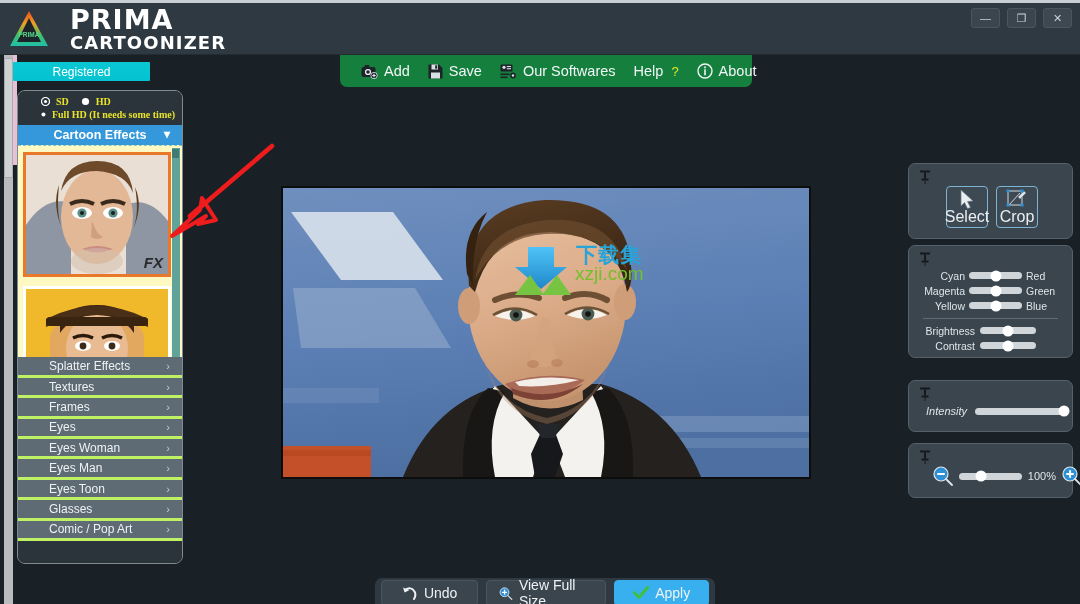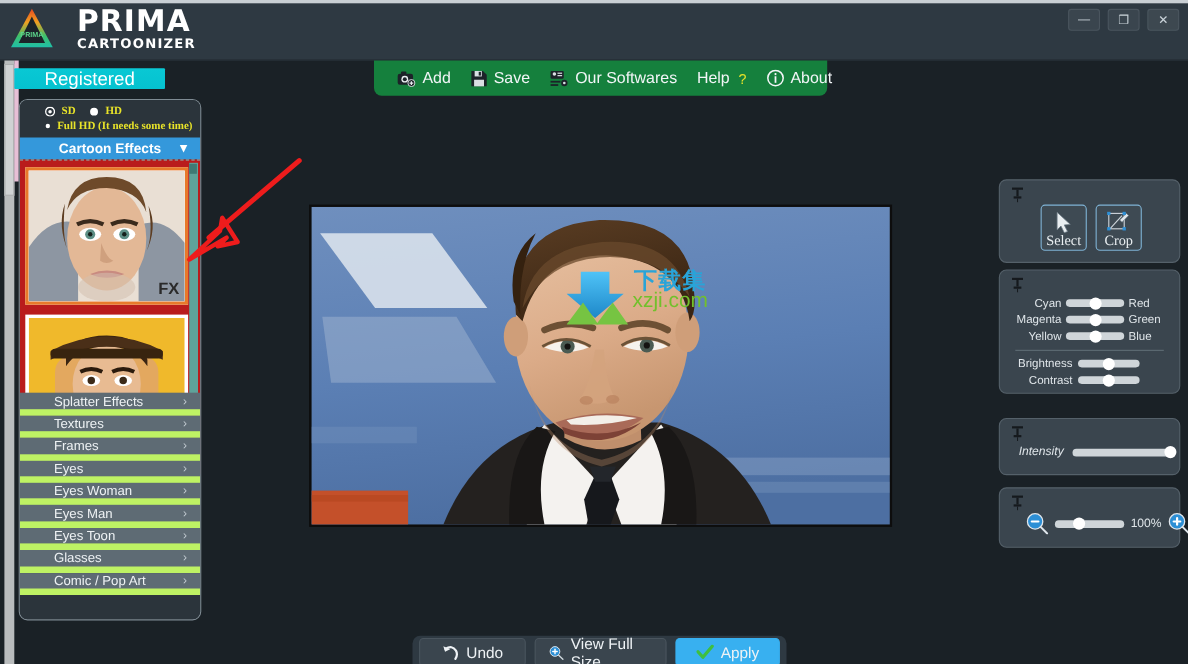--- a/index.html
+++ b/index.html
@@ -21,36 +21,36 @@
     position:absolute; left:0; top:0; width:1080px; height:3px; background:#c9cfd4;
   }
   .logo-wrap { position: absolute; left: 8px; top: 6px; display: flex; align-items: center; gap: 20px; }
   .logo-tri { width: 42px; height: 40px; }
   .logo-text { display:flex; flex-direction:column; line-height:1; }
   .logo-prima {
     font-size: 27px; font-weight: bold; color: #ffffff; letter-spacing: 1px;
     font-family: "DejaVu Sans", sans-serif;
   }
   .logo-cart {
-    font-size: 12px; font-weight: bold; color: #ffffff; letter-spacing: 1.1px;
+    font-size: 18px; font-weight: bold; color: #ffffff; letter-spacing: 1.1px;
     font-family: "DejaVu Sans", sans-serif; margin-top: 1px;
   }
   .winbtns { position: absolute; right: 8px; top: 8px; display: flex; gap: 7px; }
   .winbtn {
     width: 29px; height: 20px; background: #3a454e; border: 1px solid #4a555e;
     border-radius: 3px; color: #c9d2d8; font-size: 11px;
     display: flex; align-items: center; justify-content: center; cursor: pointer;
   }
   .winbtn:last-child { background:#3d4850; }
 
   
   .registered {
     position: absolute; left: 13px; top: 62px; width: 137px; height: 19px;
     background: linear-gradient(180deg,#09c8d4 0%, #05c2d0 100%);
-    color: #ffffff; font-size: 17px; display: flex; align-items: center;
+    color: #ffffff; font-size: 12px; display: flex; align-items: center;
     justify-content: center; cursor: pointer; border-radius: 1px;
   }
 
   
   .leftscroll-track {
     position:absolute; left:4px; top:55px; width:9px; height:549px;
     background:#b9bcbd;
   }
   .leftscroll-thumb {
     position:absolute; left:4px; top:58px; width:9px; height:120px;
@@ -77,42 +77,43 @@
   }
   .cat-header {
     background:#3498db; color:#ffffff; height:20px; display:flex; align-items:center;
     justify-content:center; position:relative; font-size:12.5px; font-weight:bold;
     cursor:pointer;
   }
   .cat-header .chev { position:absolute; right:12px; top:2px; font-size:12px; }
 
   
   .thumbs {
-    position:relative; height:286px; background:#b91c1c; overflow:hidden;
+    position:relative; height:286px; background:#fef9c3; overflow:hidden;
     border-top:1px dashed #8dc4bd;
+    font-style:italic;
   }
   .thumb-scrollbar {
     position:absolute; right:2px; top:2px; width:8px; height:229px; background:#5fa39a;
   }
   .thumb-scroll-thumb { position:absolute; right:3px; top:3px; width:7px; height:9px; background:#3f7a74;}
   .thumb {
     position:absolute; left:5px; width:148px; border:3px solid transparent;
     background:#ffffff; overflow:hidden;
   }
   .thumb.selected { border-color:#e8792a; }
   .thumb-inner { width:100%; height:100%; position:relative; }
   .fx-badge {
     position:absolute; right:5px; bottom:3px; color:#2a2a2a; font-size:15px;
     font-weight:bold; font-family:"Liberation Sans", sans-serif;
   }
 
   
   .catlist { position:absolute; left:0; bottom:22px; width:100%; }
   .catrow {
-    height:20.4px; background:#5e6b74; border-bottom:6px solid #bef264;
+    height:20.4px; background:#5e6b74; border-bottom:3px solid #bef264;
     display:flex; align-items:center; padding-left:31px; color:#eef2f4;
     font-size:12px; cursor:pointer; position:relative;
   }
   .catrow .arrow { position:absolute; right:12px; color:#c2cbd1; font-size:11px; }
   .panel-foot { position:absolute; left:0; bottom:0; width:100%; height:22px; background:#2b343b; }
 
   
   .toolbar {
     position:absolute; left:340px; top:55px; width:412px; height:32px;
     background:#15803d; border-radius: 0 0 7px 7px;
@@ -149,21 +150,21 @@
   .p2 { left:908px; top:245px; width:165px; height:113px; }
   .p3 { left:908px; top:380px; width:165px; height:52px; }
   .p4 { left:908px; top:443px; width:165px; height:55px; }
 
   .tool-btns { position:absolute; left:37px; top:22px; display:flex; gap:8px; }
   .tool-btn {
     width:42px; height:42px; border:1px solid #7fb3d5; border-radius:4px;
     background:#3e4a53; display:flex; flex-direction:column; align-items:center;
     justify-content:flex-end; padding-bottom:2px; cursor:pointer;
   }
-  .tool-btn span { color:#e9eef1; font-size:13px; line-height:1;font-family:Liberation Serif, serif; }
+  .tool-btn span { color:#e9eef1; font-size:16px; line-height:1; }
   .sl-label { font-size:10.5px; color:#dfe5e9; text-align:right; }
   .sl-label.right { text-align:left; }
   .track {
     position:relative; height:7px; border-radius:4px; background:#cfd5d9;
   }
   .knob {
     position:absolute; top:50%; transform:translate(-50%,-50%);
     width:11px; height:11px; border-radius:50%; background:#ffffff;
   }
   .cmy-wrap { position:absolute; left:0; top:22px; width:100%; }

